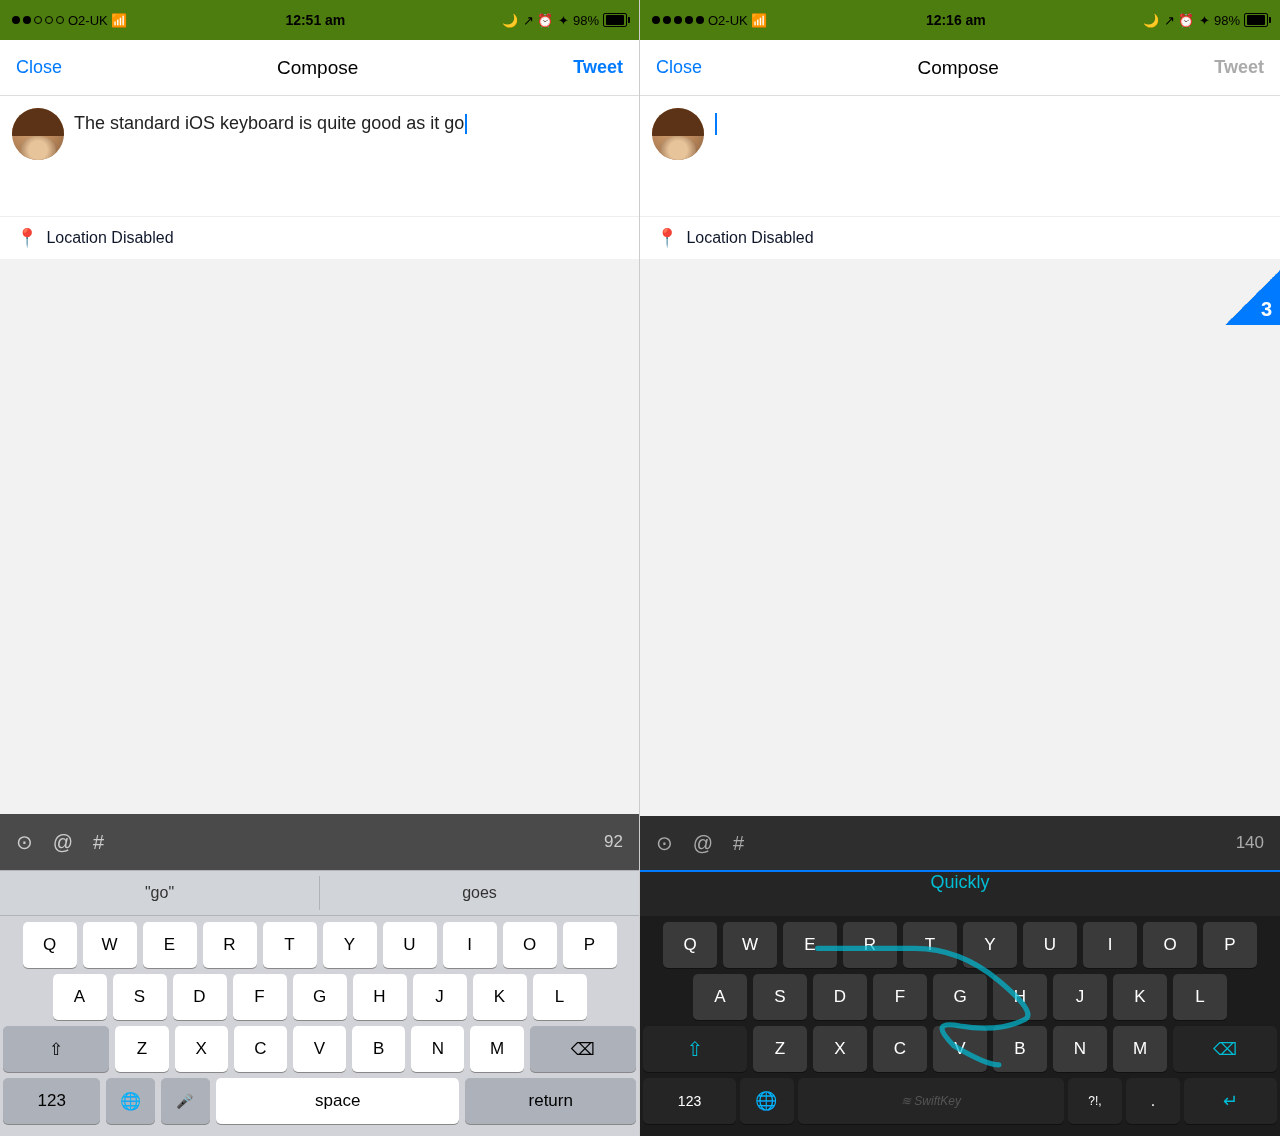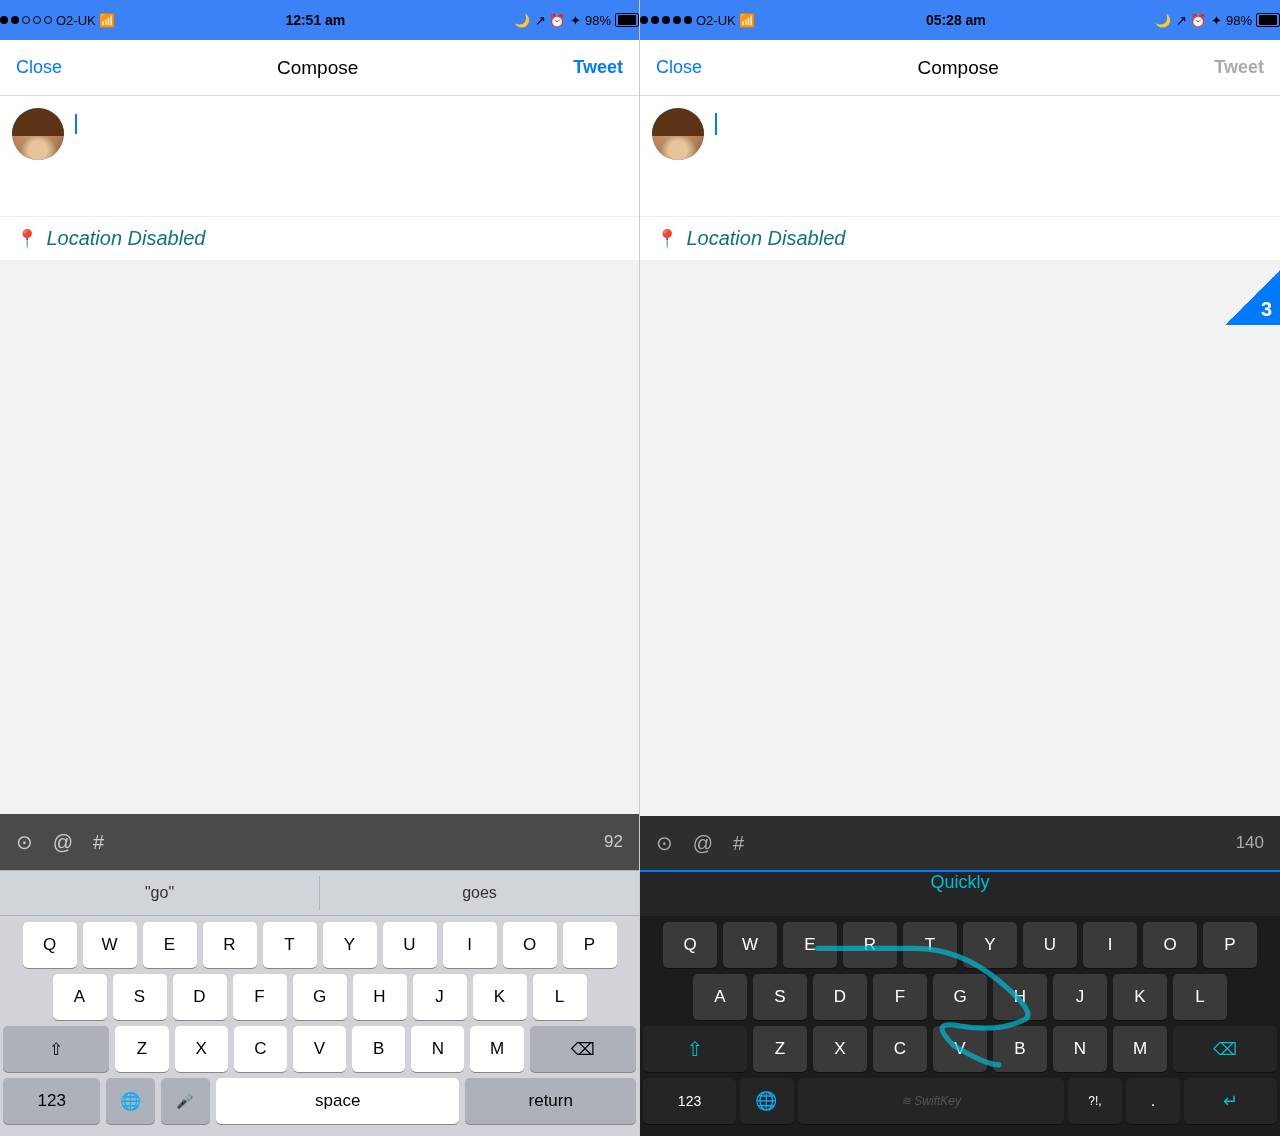--- a/index.html
+++ b/index.html
@@ -18,25 +18,25 @@
       height: 1136px;
       display: flex;
       flex-direction: column;
       position: relative;
     }
     .panel-left { border-right: 1px solid #ccc; }
 
     
     .status-bar {
       height: 40px;
-      background: #3b82f6;
+      background: #4d7c0f;
       display: flex;
       align-items: center;
       justify-content: space-between;
-      padding: 0 0;
+      padding: 0 12px;
       font-size: 13px;
       font-weight: 500;
       flex-shrink: 0;
     }
     .status-left { display: flex; align-items: center; gap: 4px; }
     .status-dots { display: flex; gap: 3px; }
     .dot { width: 8px; height: 8px; border-radius: 50%; background: #000; }
     .dot.empty { background: transparent; border: 1.5px solid #000; }
     .status-center { font-weight: 600; font-size: 14px; }
     .status-right { display: flex; align-items: center; gap: 4px; font-size: 13px; }
@@ -97,21 +97,21 @@
     .location-bar {
       padding: 10px 16px;
       display: flex;
       align-items: center;
       gap: 8px;
       border-top: 1px solid #eee;
       background: #fff;
       flex-shrink: 0;
     }
     .location-icon { color: #bbb; font-size: 18px; }
-    .location-text { color: #0f766e; font-size: 20px; font-style: italic; }
+    .location-text { color: #0f172a; font-size: 16px; }
 
     
     .compose-spacer { flex: 1; background: #f2f2f2; }
 
     
     .keyboard-toolbar {
       height: 56px;
       background: #4a4a4a;
       display: flex;
       align-items: center;
@@ -300,21 +300,21 @@
   <div class="nav-bar">
     <span class="nav-close">Close</span>
     <span class="nav-title">Compose</span>
     <span class="nav-tweet active">Tweet</span>
   </div>
 
   <div class="compose-area">
     <div class="user-avatar"></div>
     <div class="compose-text-area">
       <div class="compose-text">
-        <span class="cursor"></span>
+        <span>The standard iOS keyboard is quite good as it go</span><span class="cursor"></span>
       </div>
     </div>
   </div>
 
   <div class="location-bar">
     <span class="location-icon">📍</span>
     <span class="location-text">Location Disabled</span>
   </div>
 
   <div class="compose-spacer"></div>
@@ -388,21 +388,21 @@
       <div class="status-dots">
         <div class="dot"></div>
         <div class="dot"></div>
         <div class="dot"></div>
         <div class="dot"></div>
         <div class="dot"></div>
       </div>
       <span>O2-UK</span>
       <span>📶</span>
     </div>
-    <div class="status-center">05:28 am</div>
+    <div class="status-center">12:16 am</div>
     <div class="status-right">
       <span>🌙</span>
       <span>↗</span>
       <span>⏰</span>
       <span>✦</span>
       <span>98%</span>
       <div class="battery-icon">
         <div class="battery-fill"></div>
         <div class="battery-tip"></div>
       </div>

